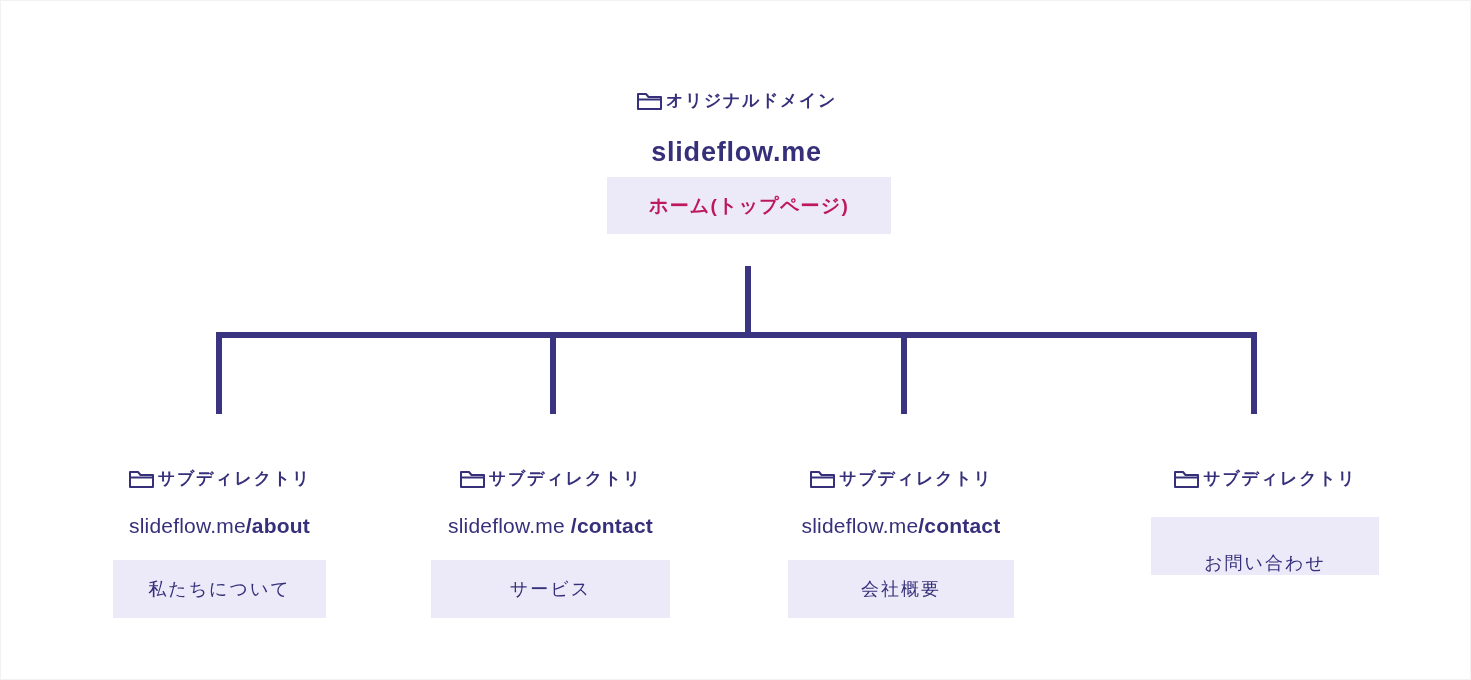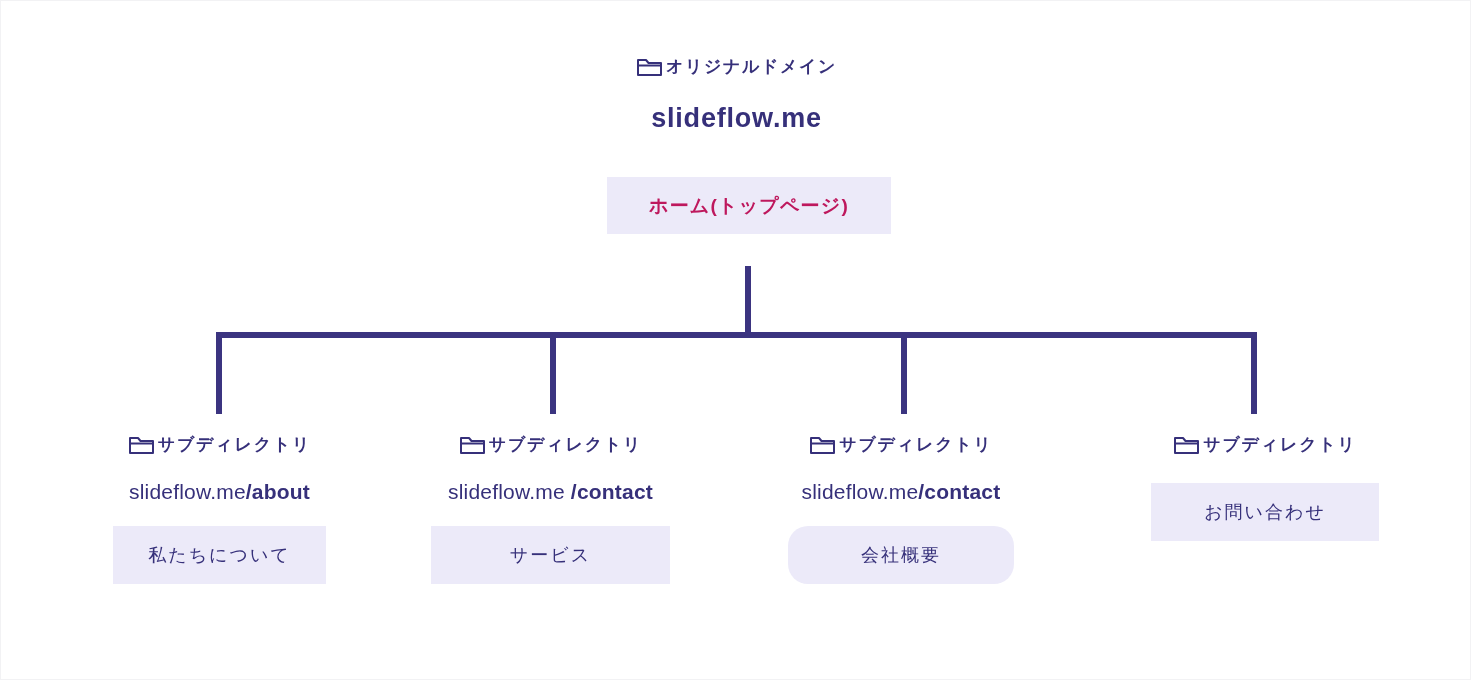--- a/index.html
+++ b/index.html
@@ -32,20 +32,21 @@
   .node-caption {
     display: inline-flex;
     align-items: center;
     justify-content: center;
     gap: 3px;
     color: #36307a;
     font-size: 17px;
     font-weight: bold;
     letter-spacing: 1.6px;
     line-height: 1;
+    margin-top: 34px;
   }
   .folder-icon {
     display: inline-block;
     width: 27px;
     height: 21px;
     flex: 0 0 auto;
   }
   .folder-icon svg { display: block; }
 
   .root-title {
@@ -126,22 +127,22 @@
   }
 
   
   .child-1 { left: 42px;   width: 353px; }
   .child-2 { left: 372px;  width: 355px; }
   .child-3 { left: 712px;  width: 376px; }
   .child-4 { left: 1070px; width: 388px; }
 
   .child-1 .child-box { width: 213px; }
   .child-2 .child-box { width: 239px; }
-  .child-3 .child-box { width: 226px; border-radius: 20px; }
-  .child-4 .child-box { width: 228px; }
+  .child-3 .child-box { width: 226px; }
+  .child-4 .child-box { width: 228px; align-items: flex-end; }
 </style>
 </head>
 <body>
 
 <div class="canvas">
 
   <div class="root-node">
     <div class="node-caption">
       <span class="folder-icon">
         <svg viewBox="0 0 27 21" width="27" height="21" fill="none" stroke="#36307a" stroke-width="2" stroke-linejoin="round">

